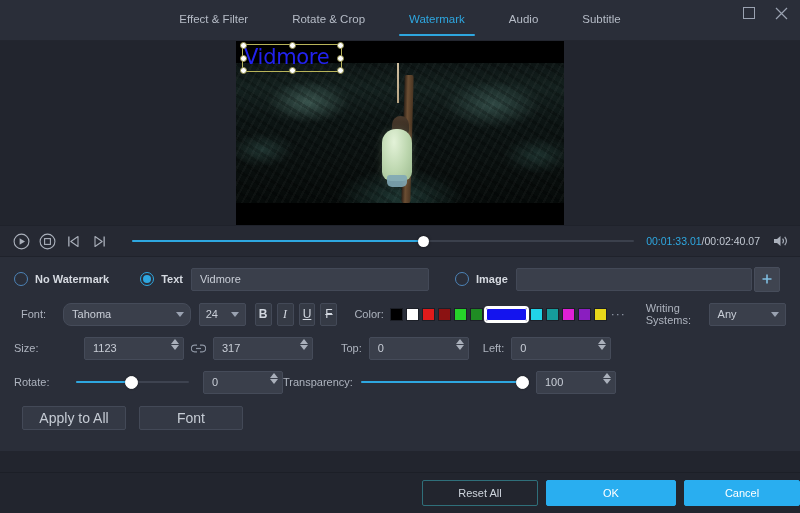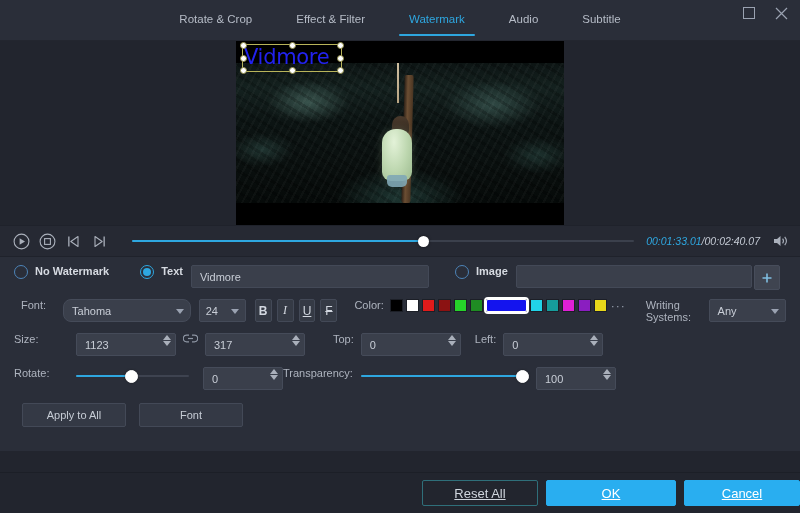--- a/index.html
+++ b/index.html
@@ -154,27 +154,27 @@
   .seek{
     position:relative;flex:1;height:20px;margin:0 12px 0 18px;display:flex;align-items:center;
     cursor:pointer;
   }
   .seek-track{position:absolute;left:0;right:0;height:2px;background:#3b404c;border-radius:1px;}
   .seek-fill{position:absolute;left:0;height:2px;background:#2ea7e0;border-radius:1px;}
   .seek-knob{
     position:absolute;width:11px;height:11px;border-radius:50%;background:#fff;
     box-shadow:0 0 3px rgba(0,0,0,.6);
   }
-  .time{font-size:10.5px;color:#c3c9d3;white-space:nowrap;margin-right:10px;font-style:italic;}
+  .time{font-size:10.5px;color:#c3c9d3;white-space:nowrap;margin-right:10px;}
   .time .cur{color:#2ea7e0;}
   .vol{width:20px;height:20px;display:flex;align-items:center;justify-content:center;color:#aab0bb;cursor:pointer;}
 
   
   .panel{position:relative;background:#2a2e39;height:194px;padding:0 14px;}
-  .row{display:flex;align-items:flex-start;height:30px;}
+  .row{display:flex;align-items:center;height:30px;}
   .row.r1{padding-top:8px;height:28px;}
   .lbl{color:#aeb4bf;font-size:11px;}
 
   .radio{
     width:12px;height:12px;border-radius:50%;border:1.5px solid #4d84b8;
     display:inline-block;position:relative;cursor:pointer;flex:none;
   }
   .radio.on{border-color:#2ea7e0;}
   .radio.on::after{
     content:"";position:absolute;left:2px;top:2px;width:8px;height:8px;border-radius:50%;
@@ -226,49 +226,49 @@
   .link-icon{margin:0 7px;color:#7f8795;cursor:pointer;display:flex;align-items:center;}
 
   .slider{position:relative;height:18px;display:flex;align-items:center;cursor:pointer;}
   .sl-track{position:absolute;left:0;right:0;height:2px;background:#3e4350;border-radius:1px;}
   .sl-fill{position:absolute;left:0;height:2px;background:#2ea7e0;border-radius:1px;}
   .sl-knob{position:absolute;width:11px;height:11px;border-radius:50%;background:#2ea7e0;border:1px solid #2ea7e0;box-shadow:0 0 2px rgba(0,0,0,.5);}
   .sl-knob.w{background:#fff;border-color:#fff;}
 
   .gbtn{
     height:22px;min-width:78px;background:#343945;border:1px solid #434957;border-radius:2px;
-    color:#c6ccd5;font-size:11px;display:flex;align-items:center;justify-content:center;
+    color:#c6ccd5;font-size:14px;display:flex;align-items:center;justify-content:center;
     cursor:pointer;padding:0 12px;
   }
 
   
   .footer{
     position:absolute;left:0;bottom:0;width:800px;height:40px;background:#22252e;
     border-top:1px solid #1c1f27;display:flex;align-items:center;justify-content:flex-end;
     padding-right:14px;gap:8px;
   }
   .fbt{
-    height:24px;min-width:86px;border-radius:2px;font-size:13px;
-    display:flex;align-items:center;justify-content:center;cursor:pointer;padding:0 14px;text-decoration:underline;
+    height:24px;min-width:86px;border-radius:2px;font-size:11px;
+    display:flex;align-items:center;justify-content:center;cursor:pointer;padding:0 14px;
   }
   .fbt.ghost{background:transparent;border:1px solid #2f6f7a;color:#cfd5dd;}
   .fbt.primary{background:#29aef0;border:1px solid #29aef0;color:#ffffff;}
 </style>
 </head>
 <body>
 
 <div class="app">
 
   <div class="topbar">
     <div class="tabs">
       <div class="tab">
+        <span>Effect &amp; Filter</span>
+      </div>
+      <div class="tab">
         <span>Rotate &amp; Crop</span>
-      </div>
-      <div class="tab">
-        <span>Effect &amp; Filter</span>
       </div>
       <div class="tab active">
         <span>Watermark</span>
       </div>
       <div class="tab">
         <span>Audio</span>
       </div>
       <div class="tab">
         <span>Subtitle</span>
       </div>
@@ -412,21 +412,21 @@
 
       <span class="lbl" style="margin-left:20px;">Writing Systems:</span>
       <div class="sel" style="width:70px;margin-left:7px;">
         <span>Any</span>
         <span class="carr"></span>
       </div>
     </div>
 
     <div class="row" style="margin-top:4px;">
       <span class="lbl" style="width:62px;">Size:</span>
-      <div class="spin" style="width:72px;">
+      <div class="spin" style="width:72px;margin-left:8px;">
         <span>1123</span>
         <span class="arrows">
             <i class="up"></i>
             <i class="dn"></i>
           </span>
       </div>
       <span class="link-icon">
         <svg width="15" height="11" viewBox="0 0 15 11">
           <path d="M6 2.2 H3.6 A3.3 3.3 0 0 0 3.6 8.8 H6" fill="none" stroke="#8d95a3" stroke-width="1.2"></path>
           <path d="M9 2.2 H11.4 A3.3 3.3 0 0 1 11.4 8.8 H9" fill="none" stroke="#8d95a3" stroke-width="1.2"></path>

